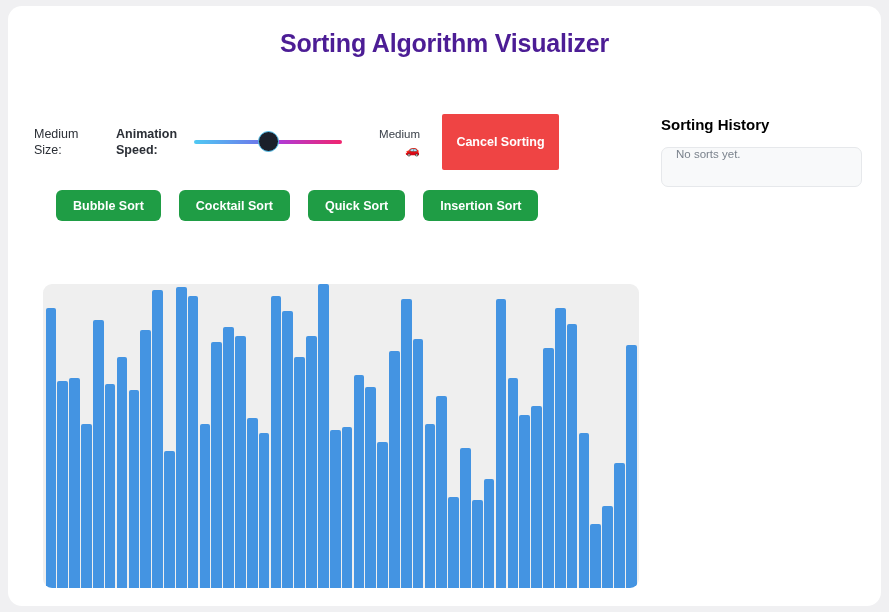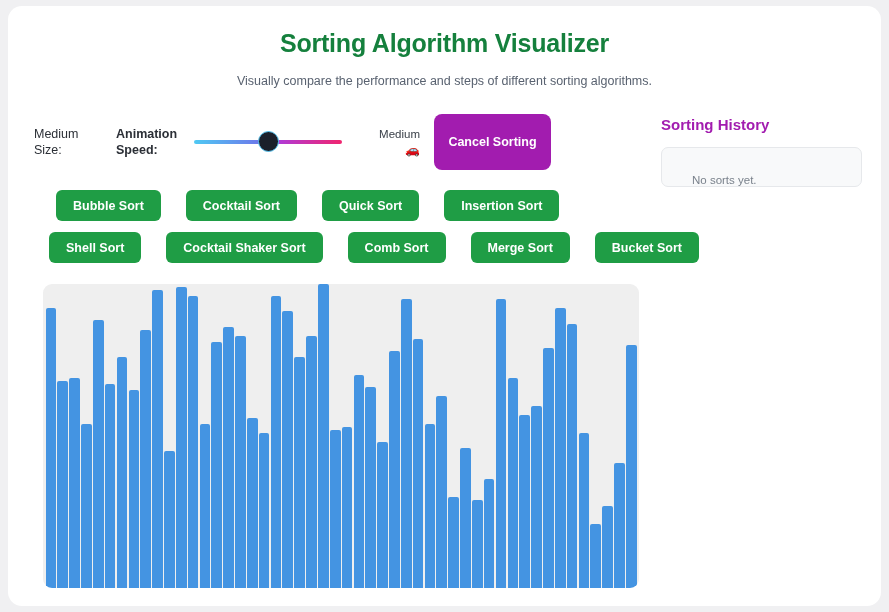--- a/index.html
+++ b/index.html
@@ -13,21 +13,21 @@
     position: absolute;
     left: 8px; top: 6px;
     width: 873px; height: 600px;
     background: #ffffff;
     border-radius: 14px;
   }
   .title {
     text-align: center;
     font-size: 25px;
     font-weight: bold;
-    color: #15803d;
+    color: #4c1d95;
     letter-spacing: -0.2px;
     margin-top: 23px;
   }
   .subtitle {
     text-align: center;
     font-size: 12.5px;
     color: #596270;
     margin-top: 16px;
   }
 
@@ -92,69 +92,68 @@
     font-size: 11.5px;
     color: #3a4049;
     display: block;
   }
   .speed-readout .emo {
     font-size: 12px;
     display: block;
     margin-top: 3px;
   }
   .cancel-btn {
-    margin-left: 14px;
+    margin-left: 22px;
     width: 117px; height: 56px;
-    background: #a21caf;
+    background: #ef4444;
     color: #fff;
     border: none;
-    border-radius: 8px;
+    border-radius: 2px;
     font-size: 12.5px;
     font-weight: bold;
     line-height: 17px;
     cursor: pointer;
     font-family: "Liberation Sans", sans-serif;
   }
 
   
   .history {
     position: absolute;
     left: 653px; top: 110px;
     width: 203px;
   }
   .history-title {
     font-size: 15px;
     font-weight: bold;
-    color: #a21caf;
+    color: #000000;
   }
   .history-box {
     margin-top: 14px;
     width: 201px; height: 40px;
     background: #f8f9fa;
     border: 1px solid #e6e8eb;
     border-radius: 7px;
     display: flex;
-    align-items: flex-end;
-    padding-left: 30px;
+    align-items: flex-start;
+    padding-left: 14px;
   }
   .history-empty {
     font-size: 11.5px;
     color: #7a828c;
   }
 
   
   .algo-rows {
     position: absolute;
     left: 48px; top: 184px;
     width: 580px;
   }
   .algo-row {
     display: flex;
-    gap: 25px;
-    margin-bottom: 11px;
+    gap: 18px;
   }
   .algo-row.r2 { margin-left: -7px; }
   .algo-btn {
     background: #1f9d45;
     color: #ffffff;
     border: none;
     border-radius: 6px;
     height: 31px;
     padding: 0 17px;
     font-size: 12.5px;
@@ -184,21 +183,20 @@
     margin: 0 0.6px;
     min-width: 1px;
   }
 </style>
 </head>
 <body>
 
 <div class="page-card">
 
   <div class="title">Sorting Algorithm Visualizer</div>
-  <div class="subtitle">Visually compare the performance and steps of different sorting algorithms.</div>
 
   <div class="controls">
     <div class="ctl-label">Medium Size:</div>
 
     <div class="ctl-label speed-label">Animation Speed:</div>
 
     <div class="slider-wrap">
       <div class="slider-track"></div>
       <div class="slider-thumb" style="left: 63.5px;"></div>
     </div>
@@ -217,27 +215,20 @@
       <span class="history-empty">No sorts yet.</span>
     </div>
   </div>
 
   <div class="algo-rows">
     <div class="algo-row r1">
       <button class="algo-btn">Bubble Sort</button>
       <button class="algo-btn">Cocktail Sort</button>
       <button class="algo-btn">Quick Sort</button>
       <button class="algo-btn">Insertion Sort</button>
-    </div>
-    <div class="algo-row r2">
-      <button class="algo-btn">Shell Sort</button>
-      <button class="algo-btn">Cocktail Shaker Sort</button>
-      <button class="algo-btn">Comb Sort</button>
-      <button class="algo-btn">Merge Sort</button>
-      <button class="algo-btn">Bucket Sort</button>
     </div>
   </div>
 
   <div class="chart" id="bar-chart" style="background: rgb(239, 239, 239);">
       <div class="bar" style="height: 92%; background: rgb(68, 148, 226);"></div>
       <div class="bar" style="height: 68%; background: rgb(68, 148, 226);"></div>
       <div class="bar" style="height: 69%; background: rgb(68, 148, 226);"></div>
       <div class="bar" style="height: 54%; background: rgb(68, 148, 226);"></div>
       <div class="bar" style="height: 88%; background: rgb(68, 148, 226);"></div>
       <div class="bar" style="height: 67%; background: rgb(68, 148, 226);"></div>

